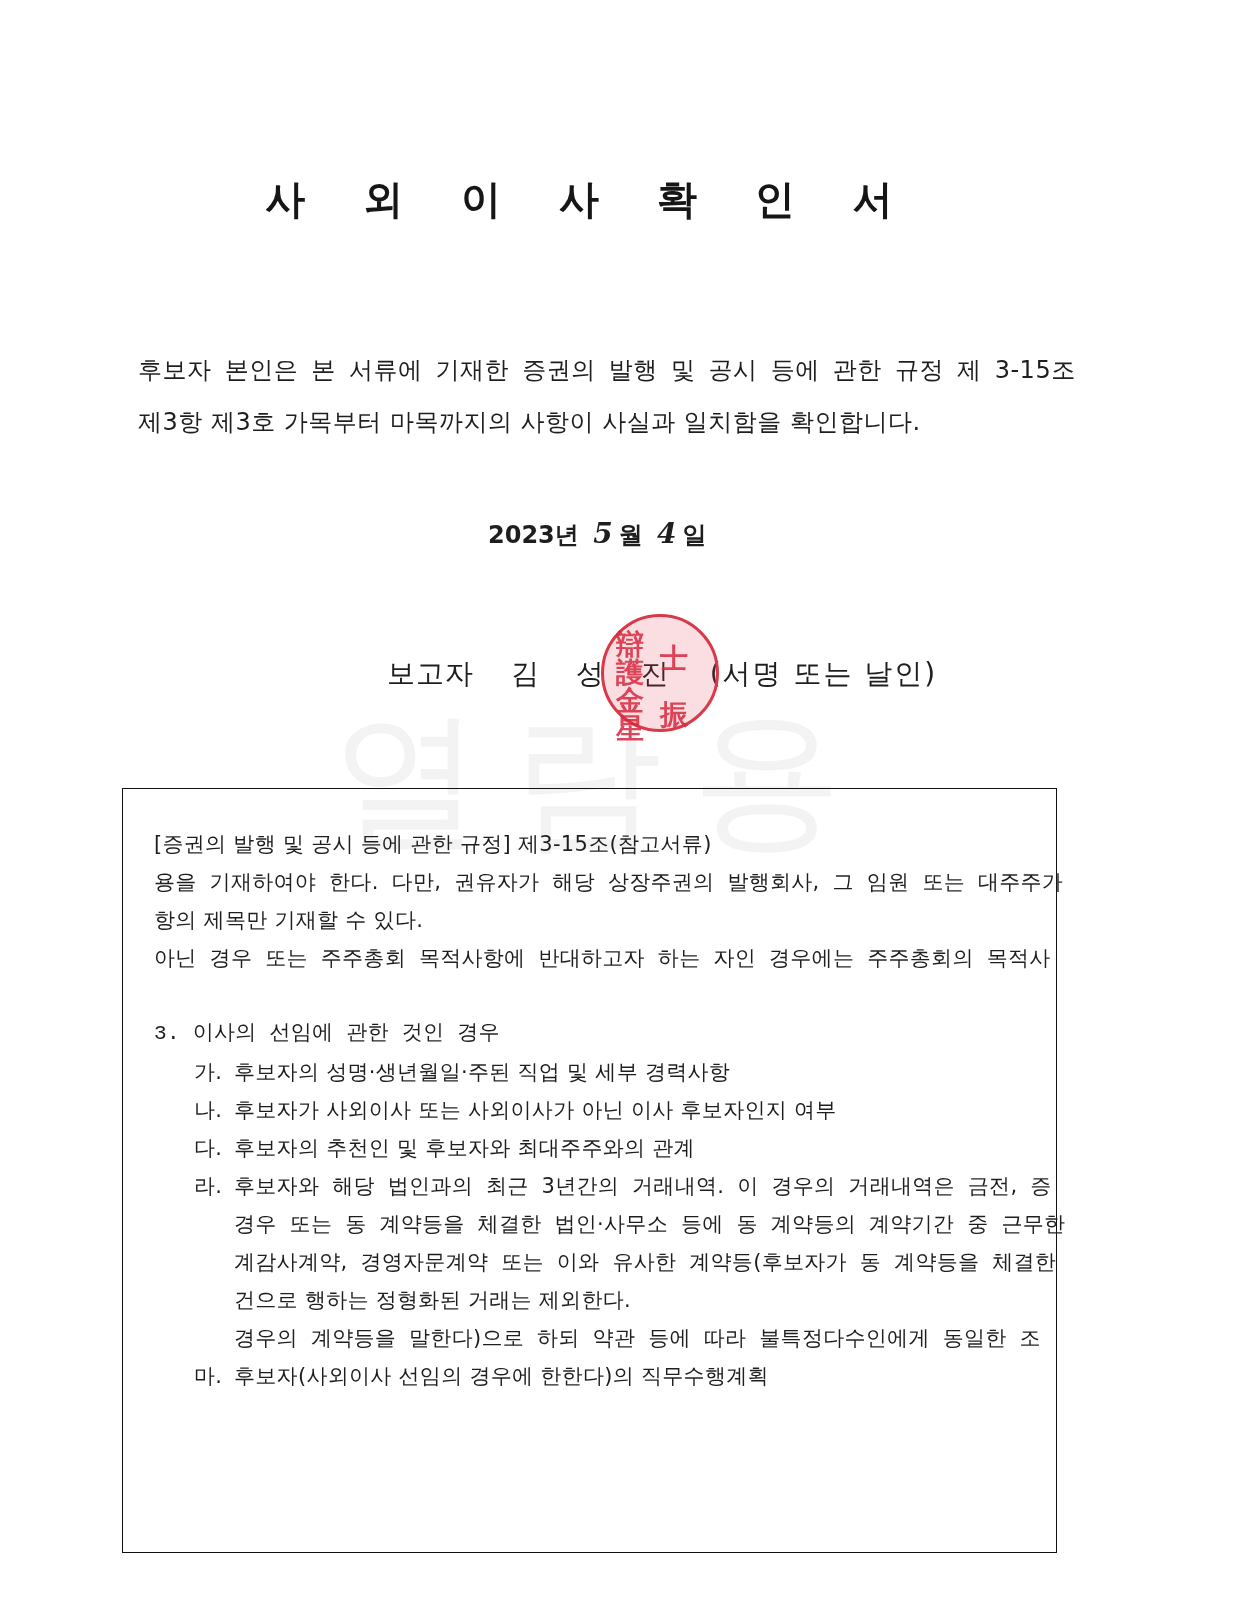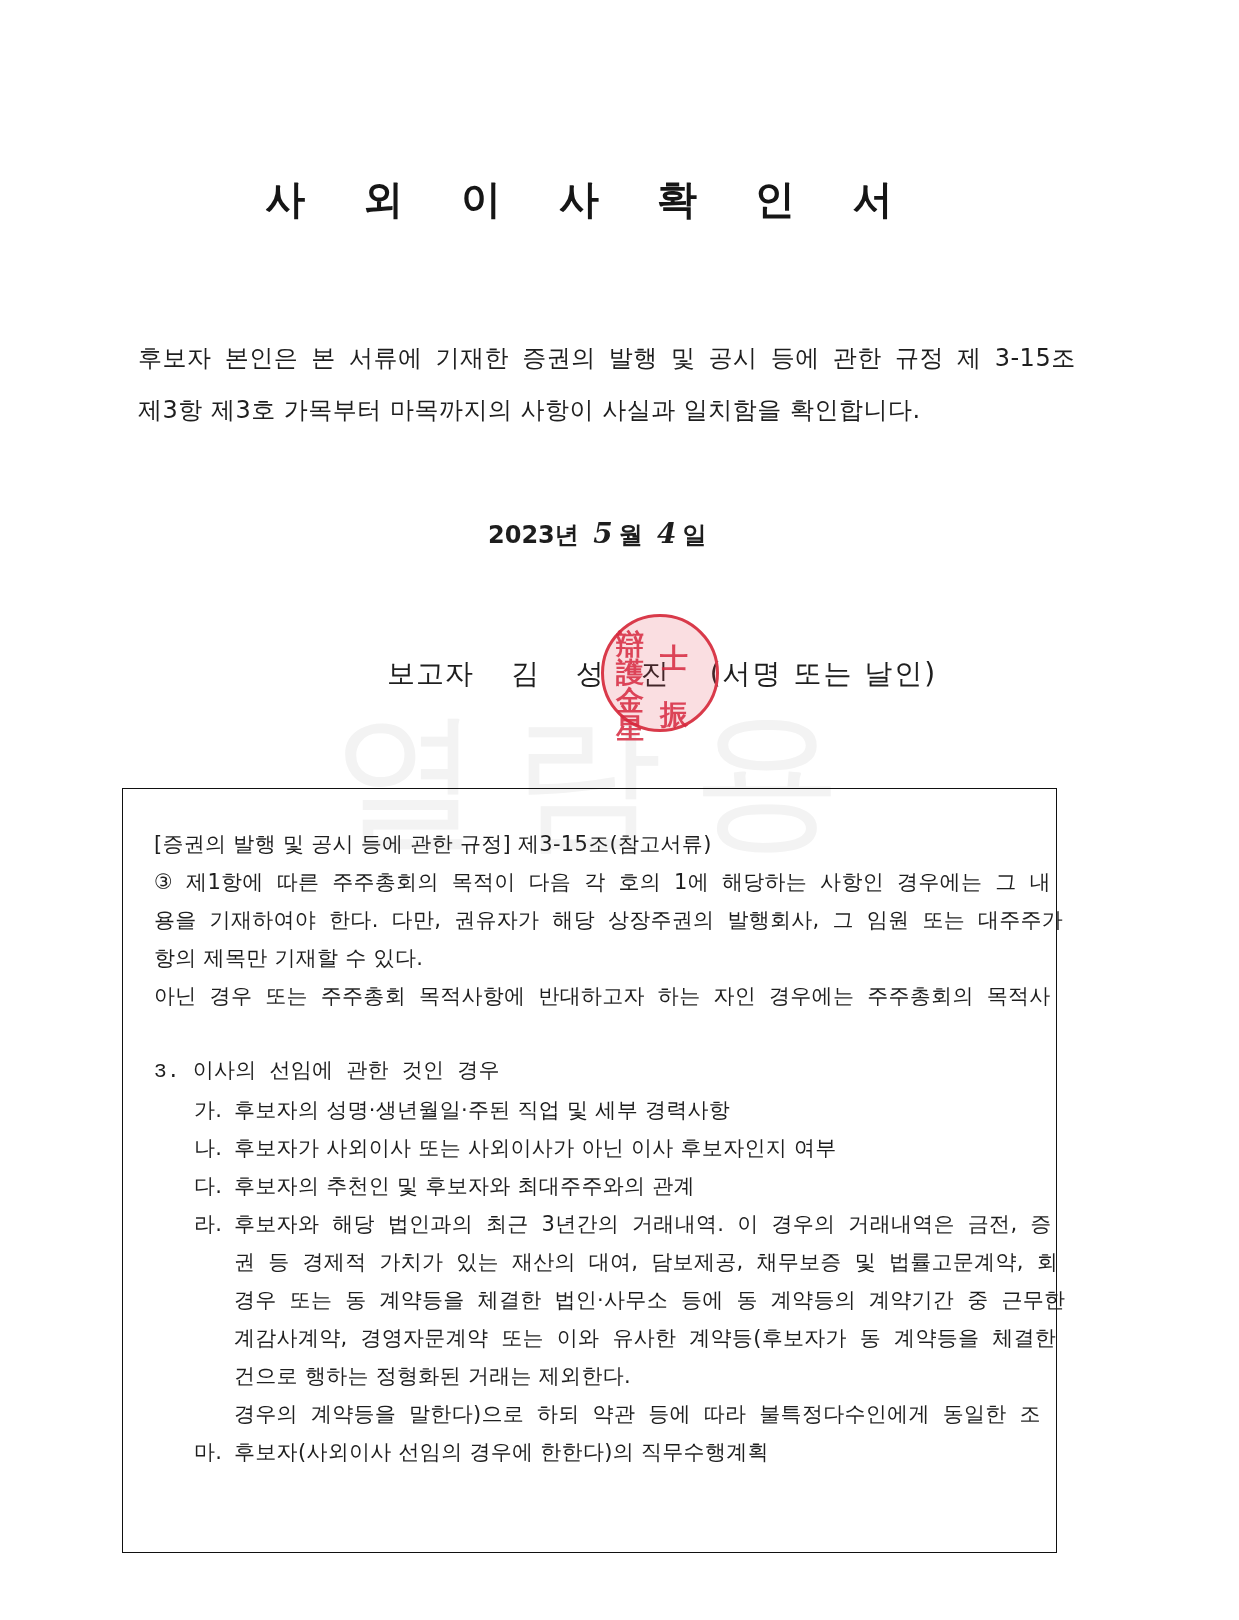--- a/index.html
+++ b/index.html
@@ -45,21 +45,21 @@
       text-align: center;
       font-size: 40px;
       font-weight: bold;
       letter-spacing: 22px;
       color: #161616;
       z-index: 1;
     }
     .intro {
       position: absolute;
       left: 138px;
-      top: 332px;
+      top: 344px;
       width: 920px;
       font-size: 24px;
       line-height: 52px;
       letter-spacing: 0.5px;
       z-index: 1;
     }
     .intro .line { display: block; white-space: nowrap; }
     .intro .l1 { word-spacing: 5px; }
     .date {
       position: absolute;
@@ -170,21 +170,20 @@
     <span>辯護</span>
     <span>士</span>
     <span>金星</span>
     <span>振</span>
   </div>
 
   <div class="box">
     <div class="box-inner">
       <div class="ref-title">[증권의 발행 및 공시 등에 관한 규정] 제3-15조(참고서류)</div>
       <div class="para">
-        <span class="pl j">③ 제1항에 따른 주주총회의 목적이 다음 각 호의 1에 해당하는 사항인 경우에는 그 내</span>
         <span class="pl j">용을 기재하여야 한다. 다만, 권유자가 해당 상장주권의 발행회사, 그 임원 또는 대주주가</span>
         <span class="pl">항의 제목만 기재할 수 있다.</span>
         <span class="pl j">아닌 경우 또는 주주총회 목적사항에 반대하고자 하는 자인 경우에는 주주총회의 목적사</span>
       </div>
       <div class="gap"></div>
       <div class="sec-title">3. 이사의 선임에 관한 것인 경우</div>
 
       <div class="item">
         <span class="mark">가.</span>
         <span class="txt">후보자의 성명·생년월일·주된 직업 및 세부 경력사항</span>
@@ -193,21 +192,20 @@
         <span class="mark">나.</span>
         <span class="txt">후보자가 사외이사 또는 사외이사가 아닌 이사 후보자인지 여부</span>
       </div>
       <div class="item">
         <span class="mark">다.</span>
         <span class="txt">후보자의 추천인 및 후보자와 최대주주와의 관계</span>
       </div>
       <div class="item">
         <span class="mark">라.</span>
         <span class="txt j">후보자와 해당 법인과의 최근 3년간의 거래내역. 이 경우의 거래내역은 금전, 증</span>
-        <span class="txt j">권 등 경제적 가치가 있는 재산의 대여, 담보제공, 채무보증 및 법률고문계약, 회</span>
         <span class="txt j">경우 또는 동 계약등을 체결한 법인·사무소 등에 동 계약등의 계약기간 중 근무한</span>
         <span class="txt j">계감사계약, 경영자문계약 또는 이와 유사한 계약등(후보자가 동 계약등을 체결한</span>
         <span class="txt">건으로 행하는 정형화된 거래는 제외한다.</span>
         <span class="txt j">경우의 계약등을 말한다)으로 하되 약관 등에 따라 불특정다수인에게 동일한 조</span>
       </div>
       <div class="item">
         <span class="mark">마.</span>
         <span class="txt">후보자(사외이사 선임의 경우에 한한다)의 직무수행계획</span>
       </div>
     </div>

